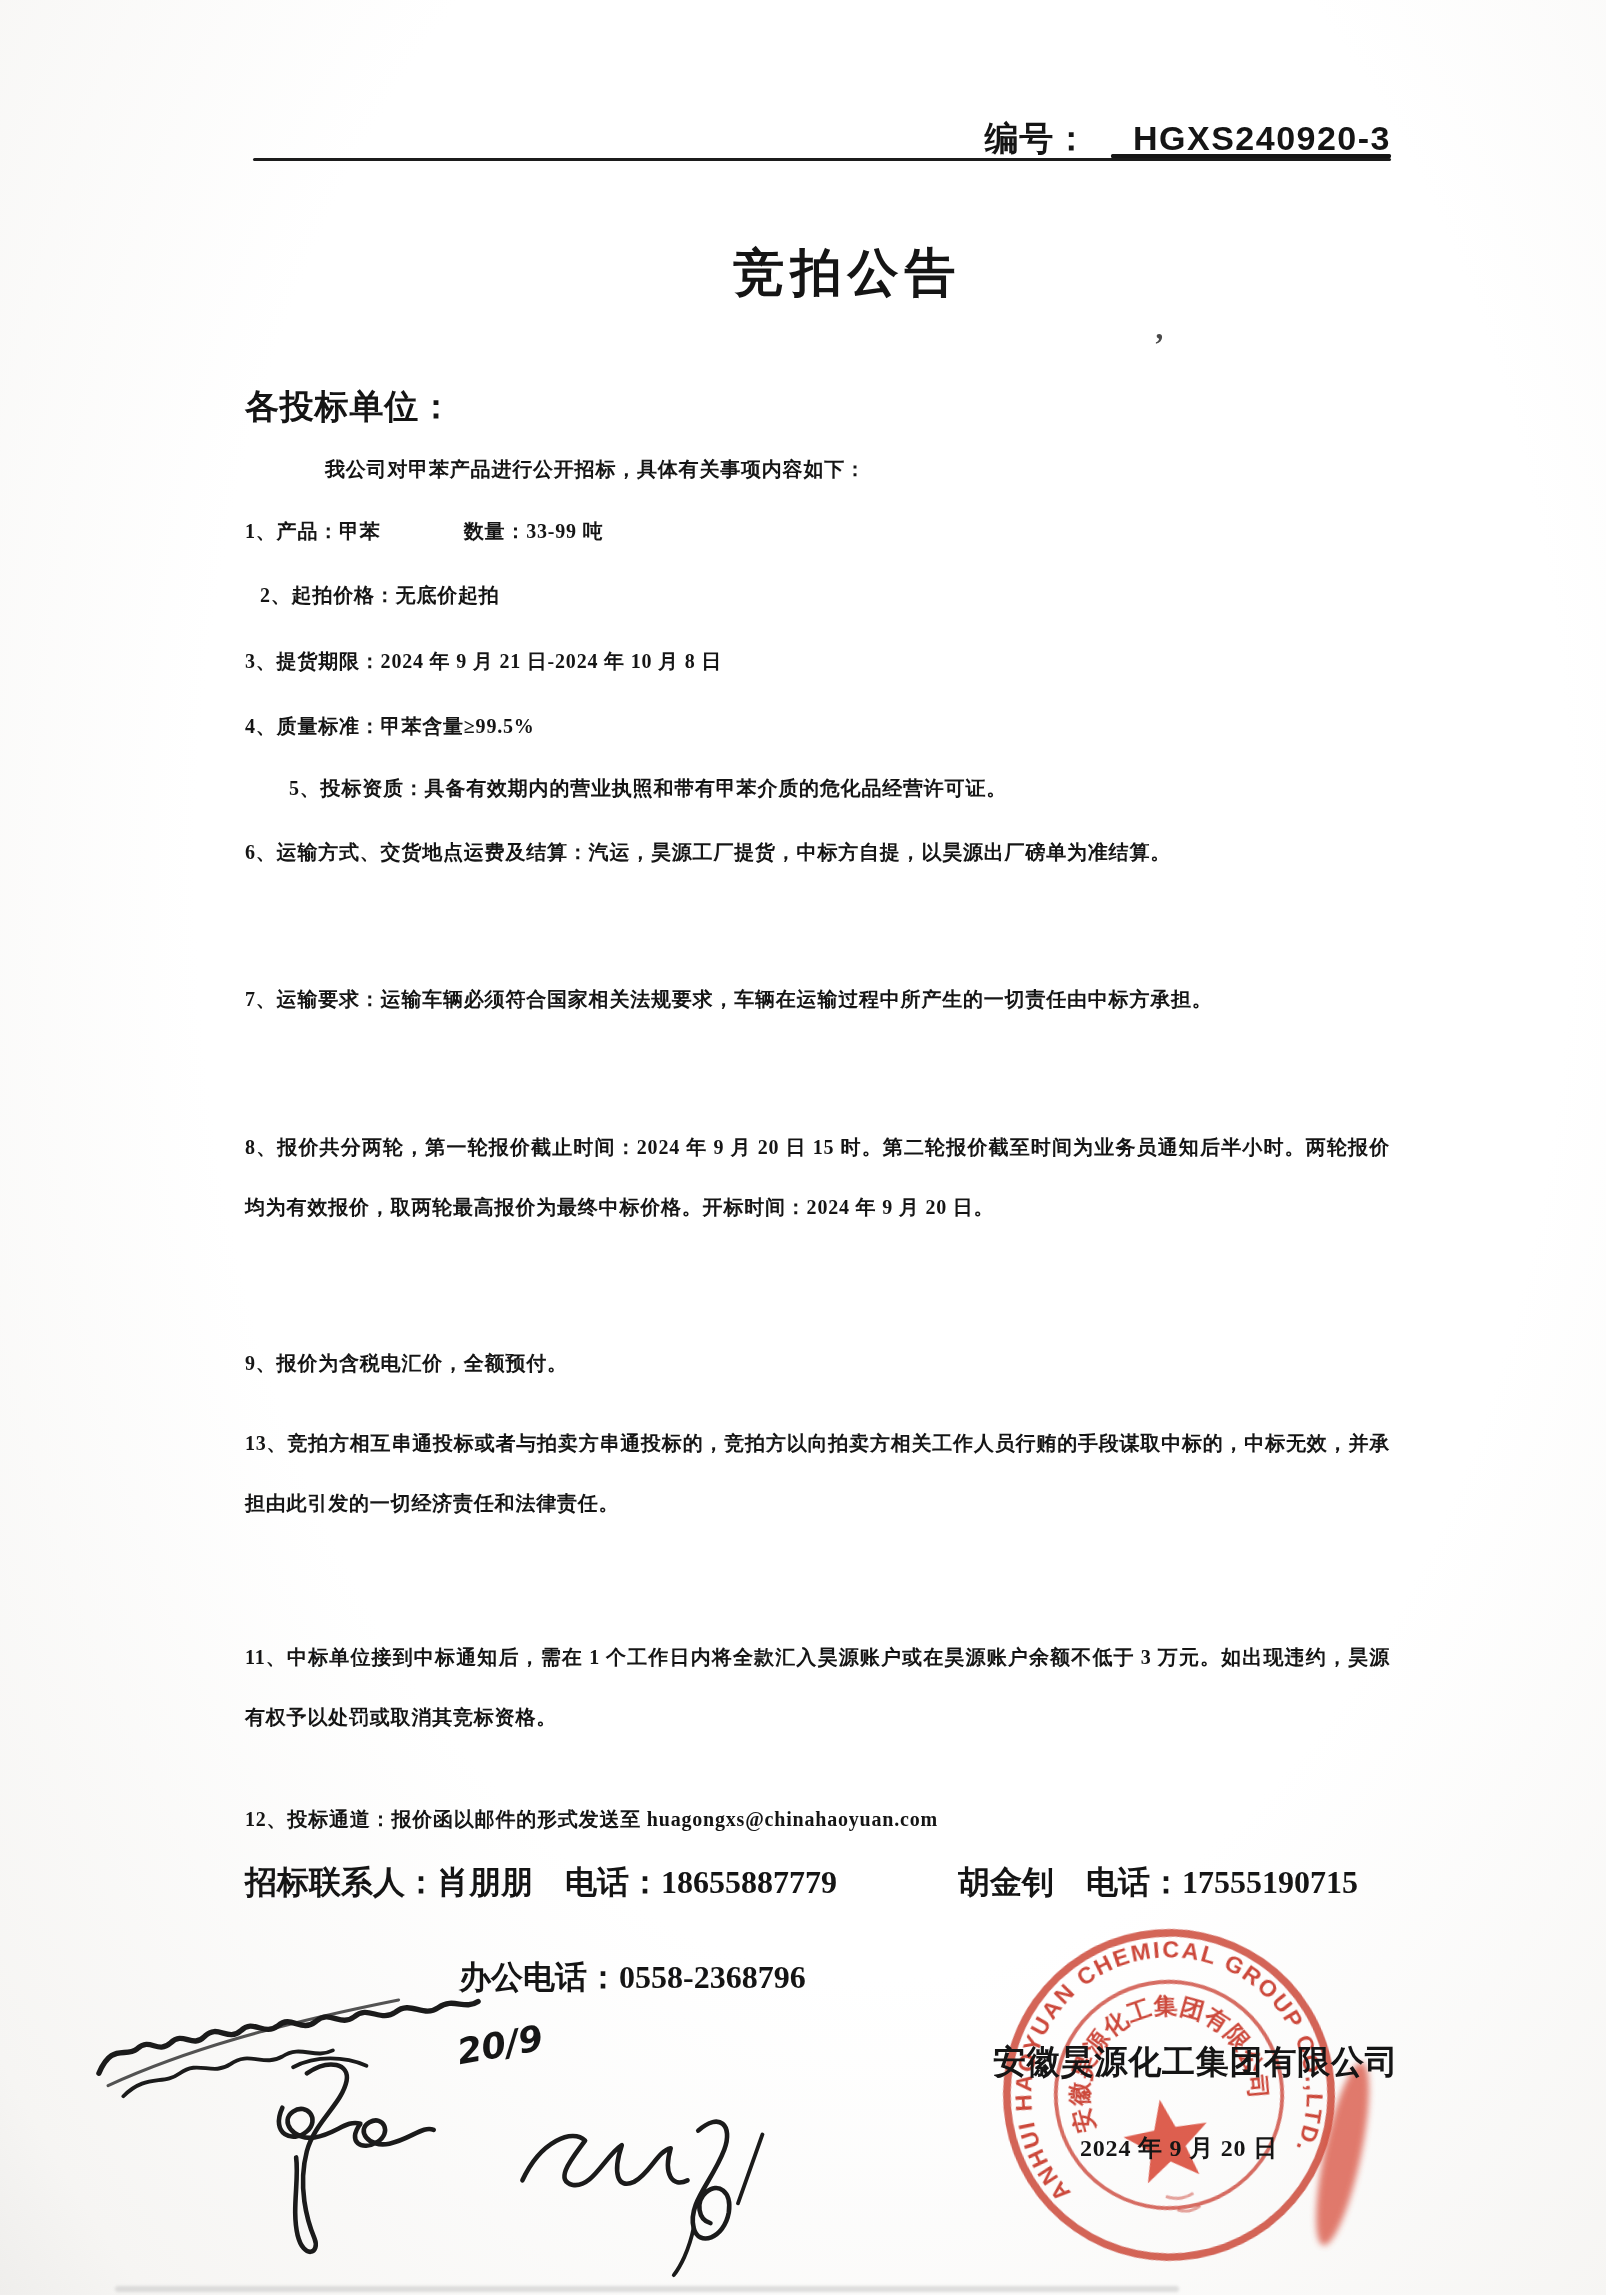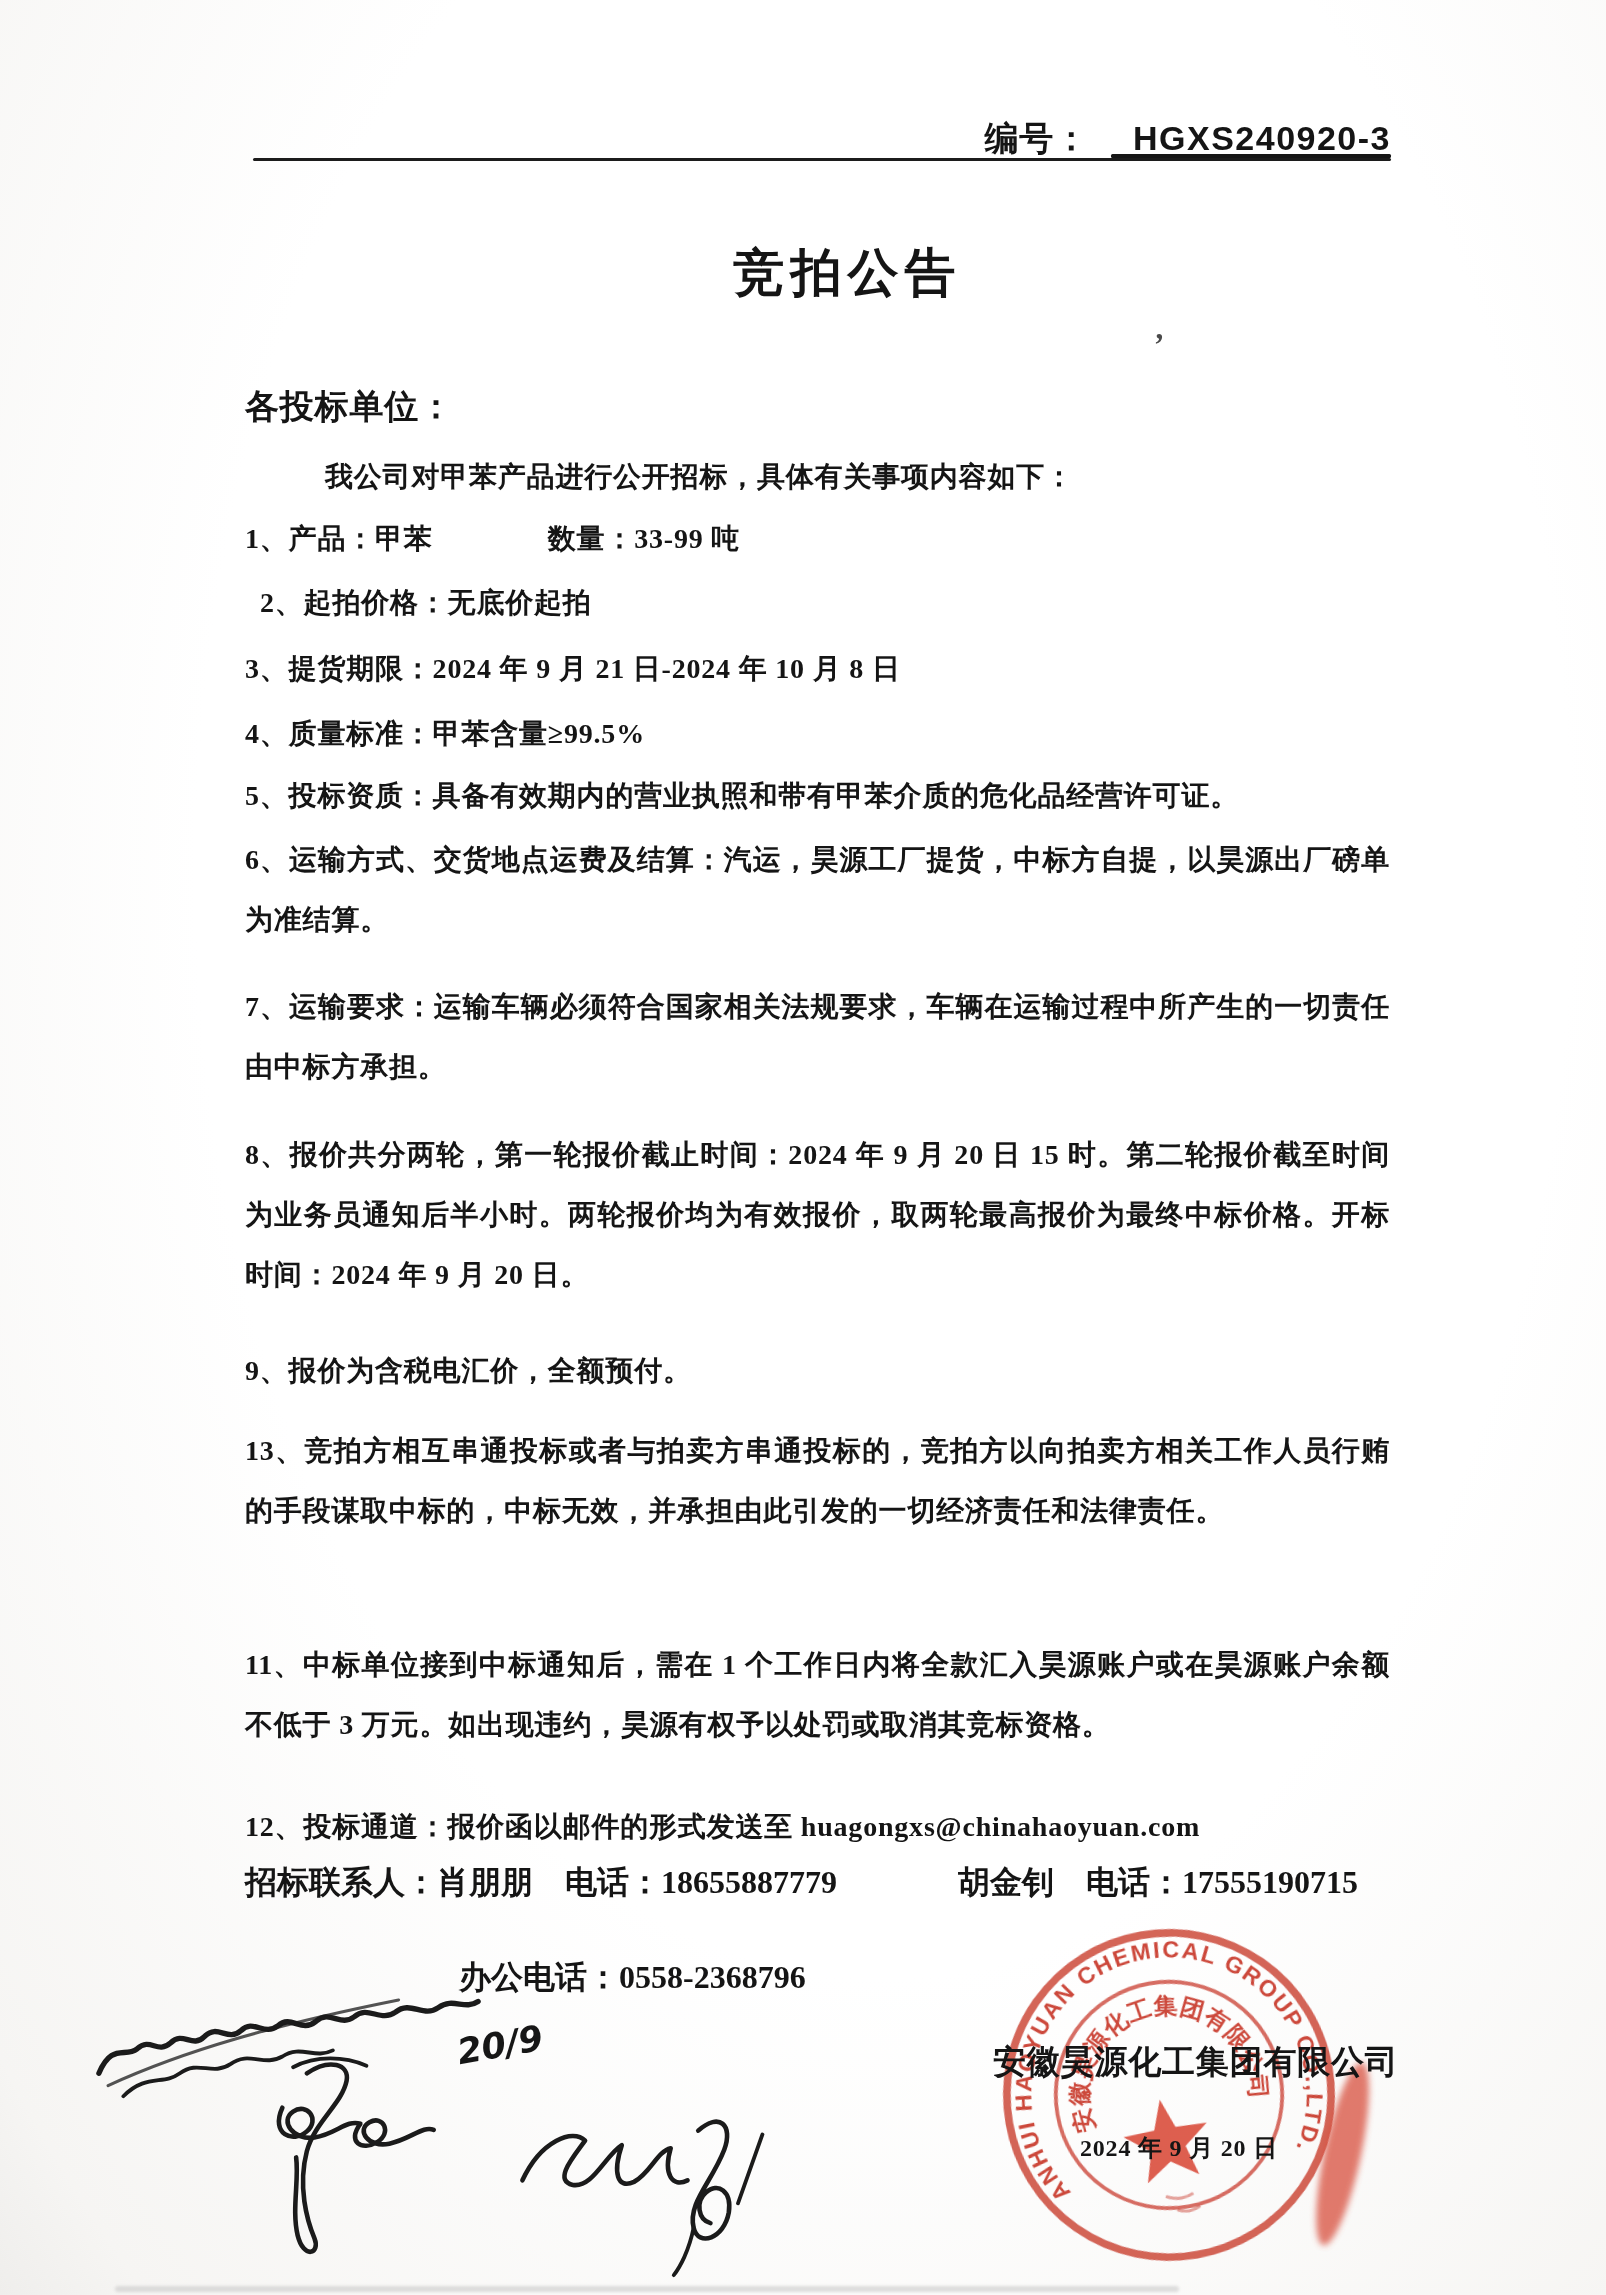--- a/index.html
+++ b/index.html
@@ -7,25 +7,25 @@
     position:relative;width:1607px;height:2295px;overflow:hidden;
     background:radial-gradient(ellipse at 55% 38%, #ffffff 55%, #f6f5f3 92%, #efeeec 100%);
     font-family:"Liberation Serif","DejaVu Serif",serif;
     color:#151515;
   }
   .docnum{position:absolute;top:116px;right:216px;font-size:34px;font-weight:700;letter-spacing:0.8px;white-space:nowrap;text-align:right;}
   .docnum .num{margin-left:44px;font-family:"Liberation Sans","DejaVu Sans",sans-serif;letter-spacing:1.5px;}
   .rule{position:absolute;top:158px;left:253px;width:1138px;height:3.1px;background:#1c1c1c;border-radius:1.5px;}
   .rule2{position:absolute;top:154px;left:1111px;width:280px;height:3.8px;background:#161616;border-radius:1.5px;}
   .title{position:absolute;top:239px;left:0;width:1607px;text-align:center;font-size:51px;font-weight:800;letter-spacing:6.1px;padding-left:44px;}
-  .para{position:absolute;left:245px;width:1145px;font-size:28px;line-height:60px;font-weight:600;
+  .para{position:absolute;left:245px;width:1145px;font-size:20px;line-height:60px;font-weight:600;
         text-align:justify;letter-spacing:0.8px;}
   .salutation{top:343px;font-size:34px;}
   .intro{top:419px;text-indent:80px;}
-  .i1{top:481px;}.i2{top:545px;margin-left:15px;}.i3{top:611px;}.i4{top:676px;}.i5{top:738px;}
+  .i1{top:481px;}.i2{top:545px;margin-left:15px;}.i3{top:611px;}.i4{top:676px;}.i5{top:738px;margin-left:44px;}
   .i6{top:802px;}.i7{top:949px;}.i8{top:1097px;}.i9{top:1313px;}
   .i10{top:1393px;}.i11{top:1607px;}.i12{top:1769px;}
   .contact-left{position:absolute;left:245px;top:1861px;font-size:32px;font-weight:600;white-space:nowrap;}
   .contact-right{position:absolute;left:958px;top:1861px;font-size:32px;font-weight:700;white-space:nowrap;}
   .office{position:absolute;left:459px;top:1956px;font-size:32px;font-weight:600;white-space:nowrap;}
   .company{position:absolute;left:993px;top:2040px;font-size:33px;font-weight:700;letter-spacing:0.8px;z-index:6;white-space:nowrap;}
   .sig-date{position:absolute;left:1080px;top:2132px;font-size:24px;font-weight:700;letter-spacing:0.8px;z-index:6;white-space:nowrap;}
   .noise-mark{position:absolute;left:1154px;top:327px;font-size:31px;color:#4a4a4a;font-weight:700;}
   .stamp-svg{position:absolute;left:960px;top:1890px;width:444px;height:413px;z-index:4;}
   .hand-svg{position:absolute;left:77px;top:1951px;width:1033px;height:344px;z-index:7;}

